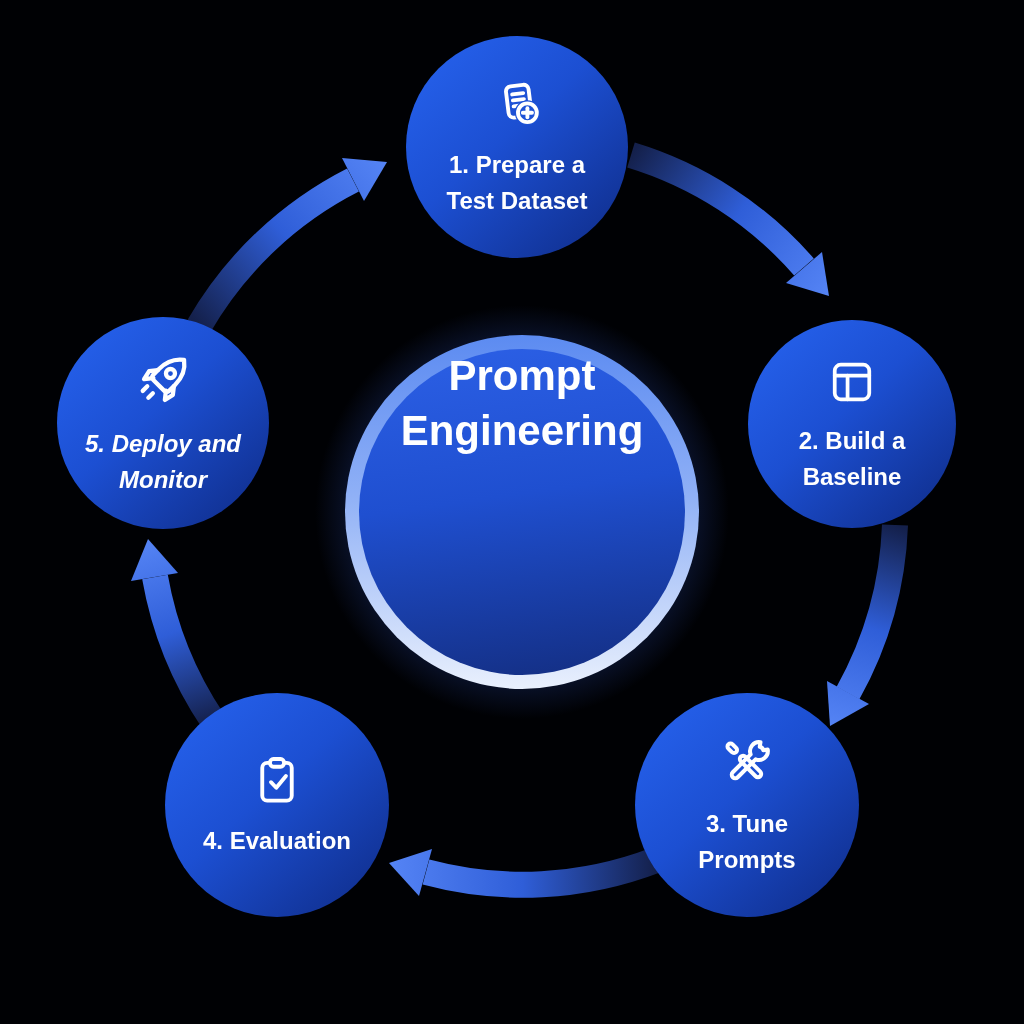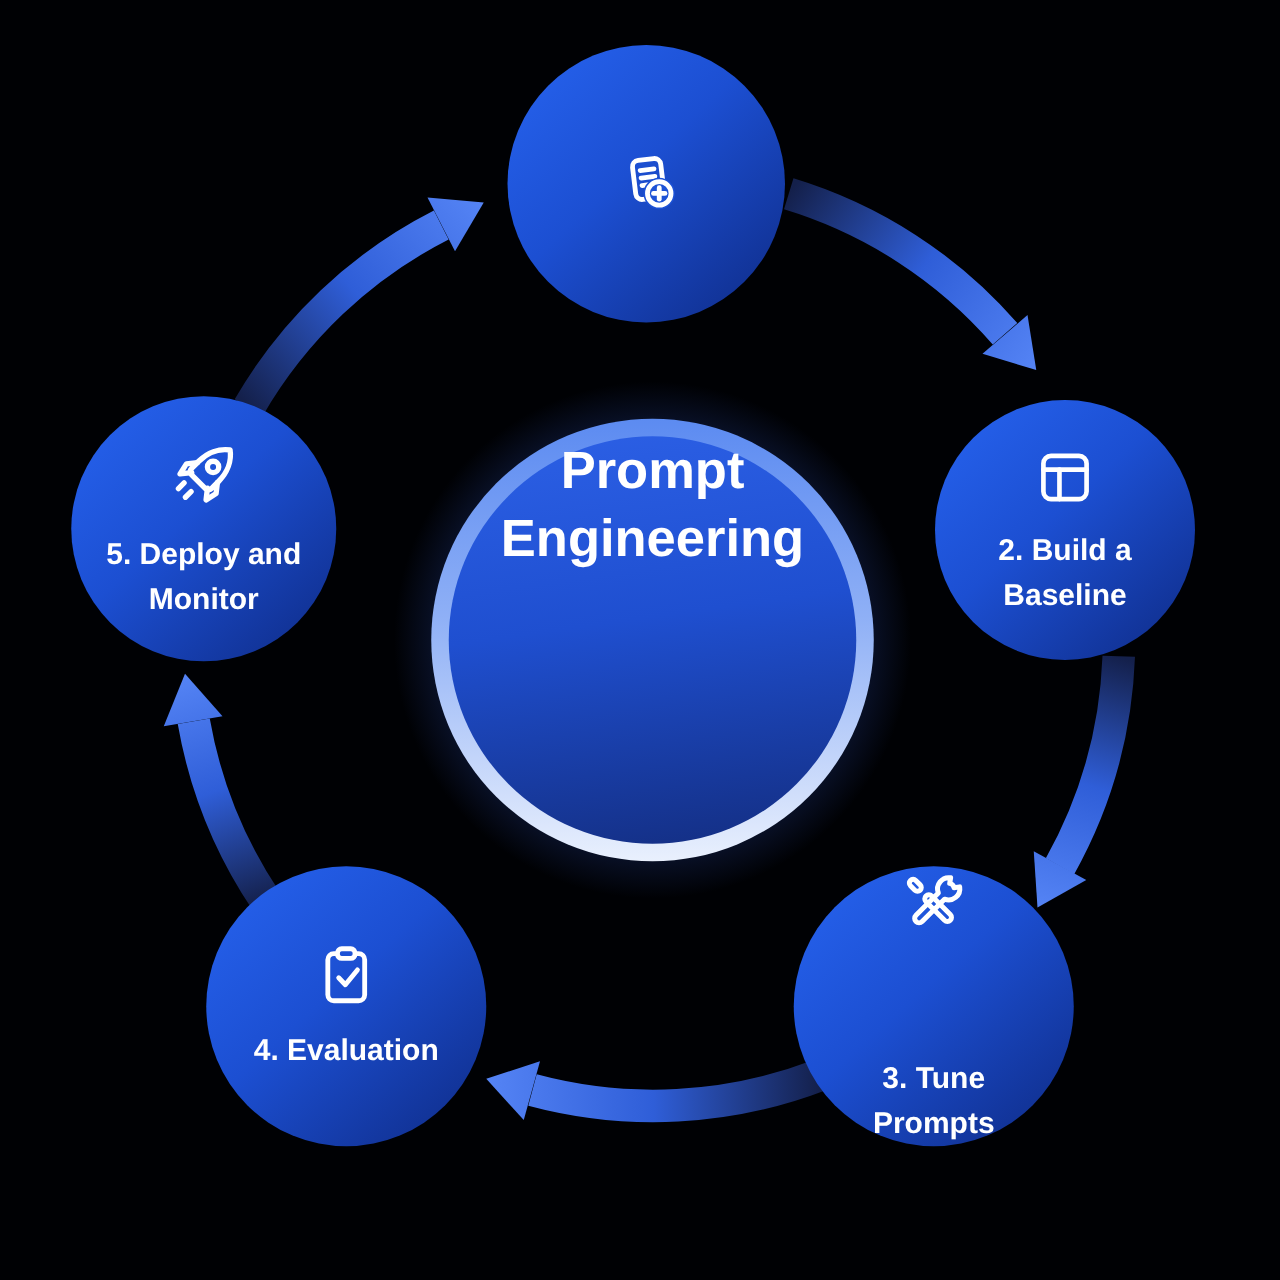--- a/index.html
+++ b/index.html
@@ -30,23 +30,23 @@
     position:absolute;border-radius:50%;z-index:3;
     background:linear-gradient(138deg,#2764f0 0%,#1c4fd2 45%,#0e2a84 100%);
     display:flex;flex-direction:column;align-items:center;justify-content:center;
   }
   .node svg{display:block;}
   .label{
     margin-top:13px;text-align:center;color:#fff;font-size:24px;font-weight:700;line-height:1.5;
   }
   .n1{left:406px;top:36px;width:222px;height:222px;}
   .n2{left:748px;top:320px;width:208px;height:208px;}
-  .n3{left:635px;top:693px;width:224px;height:224px;justify-content:space-between;}
+  .n3{left:635px;top:693px;width:224px;height:224px;}
   .n4{left:165px;top:693px;width:224px;height:224px;}
-  .n5{left:57px;top:317px;width:212px;height:212px;}
+  .n5{left:57px;top:317px;width:212px;height:212px;font-style:italic;}
   .n1 .label{max-width:175px;}
   .n2 .label{max-width:150px;}
   .n3 .label{max-width:135px;}
   .n4 .label{max-width:200px;}
   .n5 .label{max-width:180px;}
   .icon{stroke:#fff;stroke-width:1.6;fill:none;stroke-linecap:round;stroke-linejoin:round;}
 </style>
 </head>
 <body>
 
@@ -115,20 +115,21 @@
         <rect x="7.9" y="4" width="9.4" height="13" rx="2.1"></rect>
         <line x1="10.3" y1="7.4" x2="14.9" y2="7.4"></line>
         <line x1="10.3" y1="9.9" x2="14.9" y2="9.9"></line>
         <line x1="10.3" y1="12.4" x2="12.5" y2="12.4"></line>
       </g>
       <circle cx="16.3" cy="15.2" r="5.2" fill="#1d52d6" stroke="none"></circle>
       <circle cx="16.3" cy="15.2" r="3.9"></circle>
       <line x1="16.3" y1="13.3" x2="16.3" y2="17.1"></line>
       <line x1="14.4" y1="15.2" x2="18.2" y2="15.2"></line>
     </svg>
+    <div class="label">1. Prepare a Test Dataset</div>
   </div>
 
   <div class="node n2">
     <svg class="icon" width="56" height="56" viewBox="0 0 24 24">
       <rect x="4.6" y="4.6" width="14.8" height="14.8" rx="2.6"></rect>
       <line x1="4.6" y1="9.3" x2="19.4" y2="9.3"></line>
       <line x1="10.1" y1="9.3" x2="10.1" y2="19.4"></line>
     </svg>
     <div class="label">2. Build a Baseline</div>
   </div>

